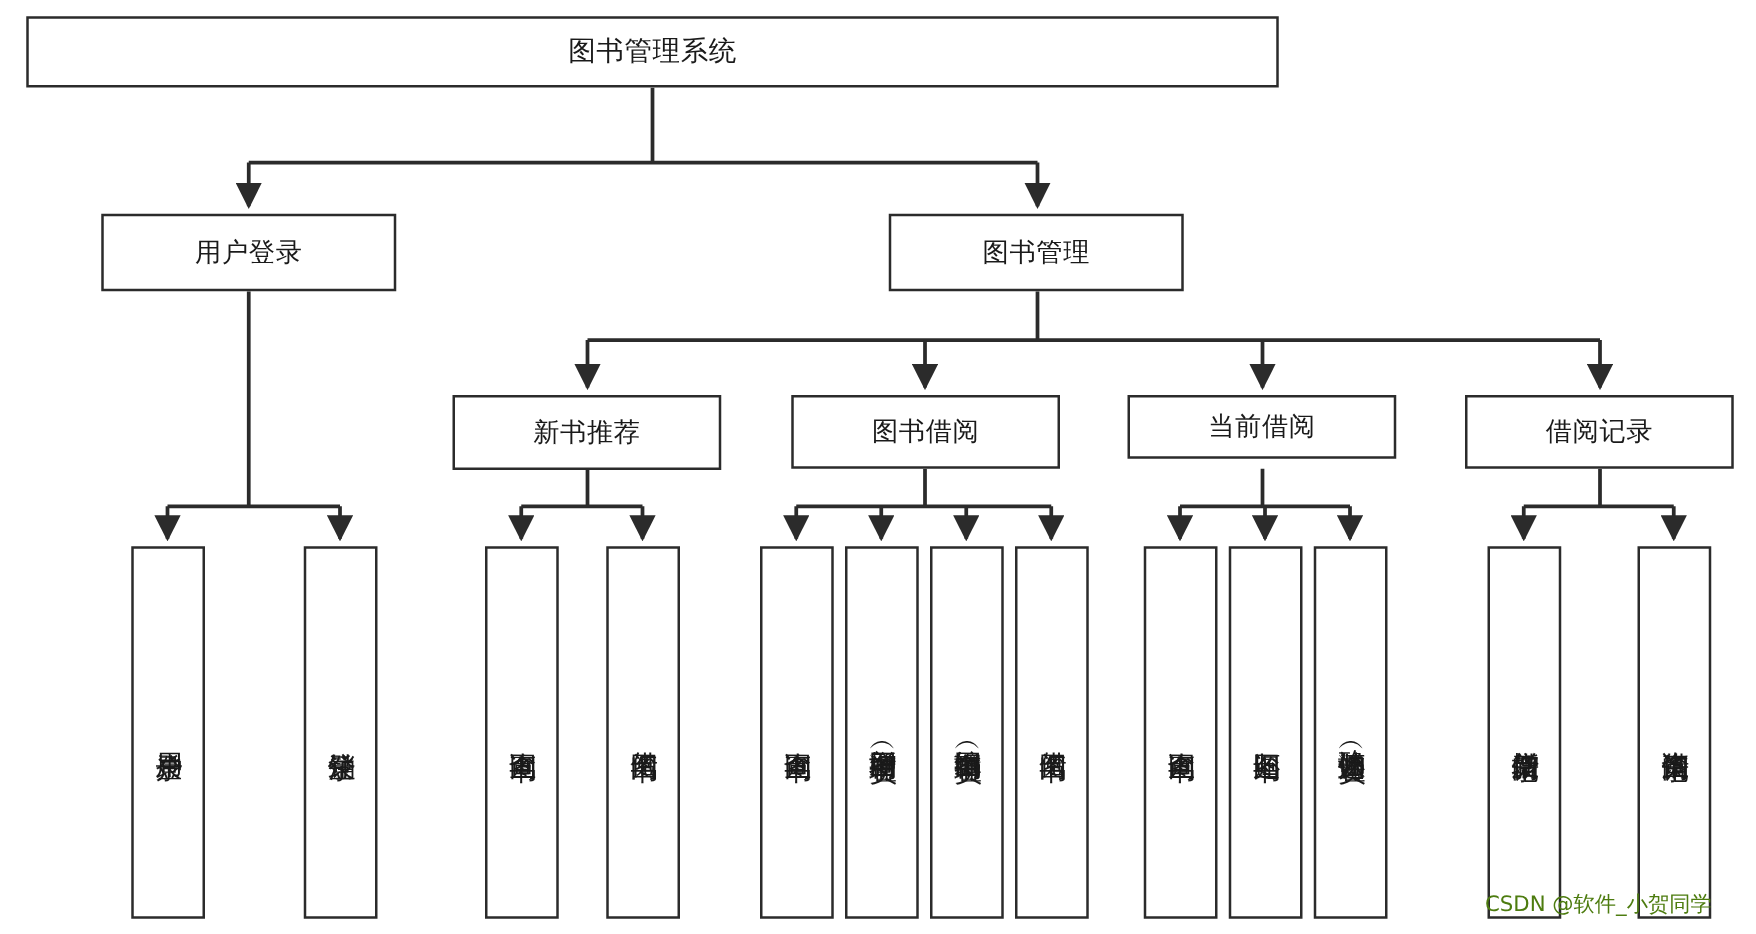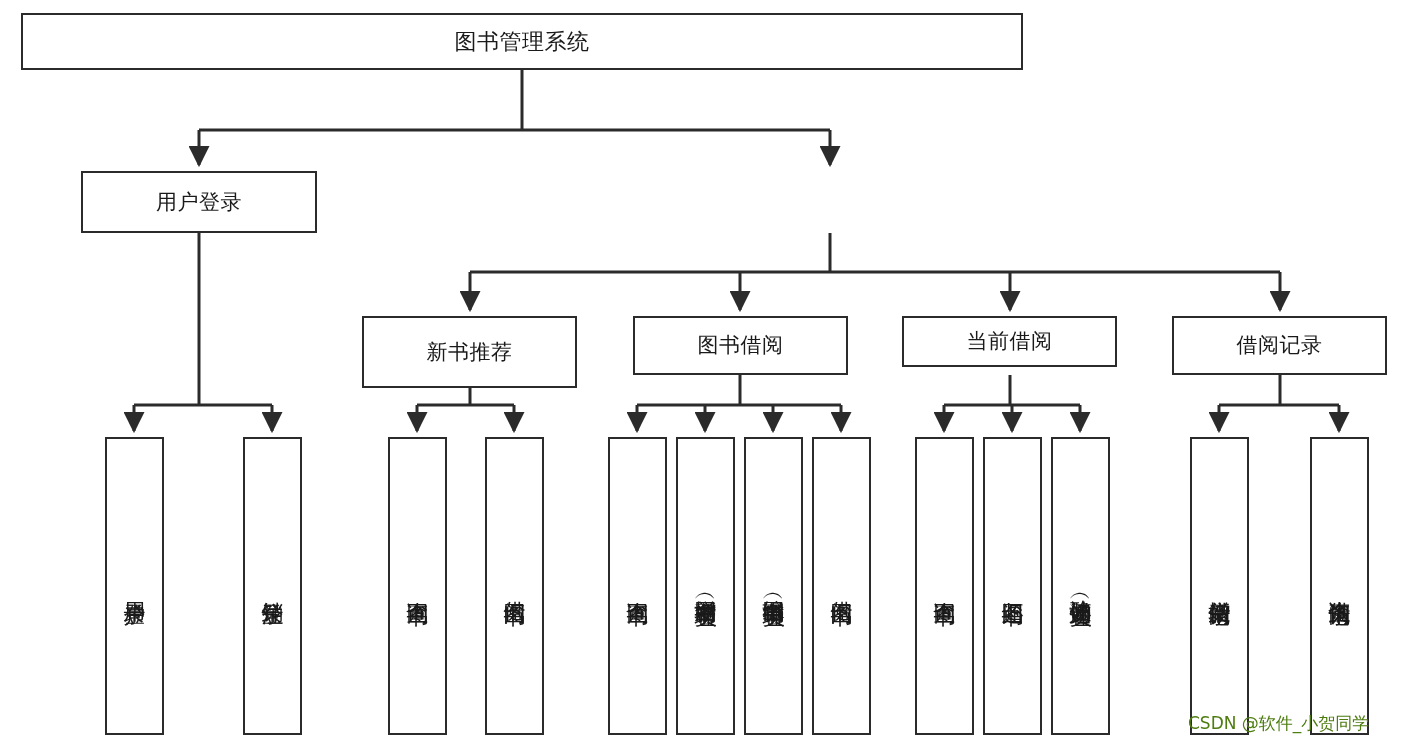--- a/index.html
+++ b/index.html
@@ -130,22 +130,25 @@
     </g>
   </svg>
 
   <div class="node h root" style="left:21px; top:13px; width:1002px; height:57px;">
     <span class="label">图书管理系统</span>
   </div>
 
   <div class="node h" style="left:81px; top:171px; width:236px; height:62px;">
     <span class="label">用户登录</span>
   </div>
-
-  <div class="node h" style="left:362px; top:316px; width:215px; height:72px;">
+  <div class="node h" style="left:711px; top:171px; width:236px; height:62px;">
+    <span class="label">图书管理</span>
+  </div>
+
+  <div class="node h" style="left:362px; top:316px; width:215px; height:60px;">
     <span class="label">新书推荐</span>
   </div>
   <div class="node h" style="left:633px; top:316px; width:215px; height:59px;align-items:center;">
     <span class="label">图书借阅</span>
   </div>
   <div class="node h" style="left:902px; top:316px; width:215px; height:51px;">
     <span class="label">当前借阅</span>
   </div>
   <div class="node h" style="left:1172px; top:316px; width:215px; height:59px;justify-content:center;">
     <span class="label">借阅记录</span>

